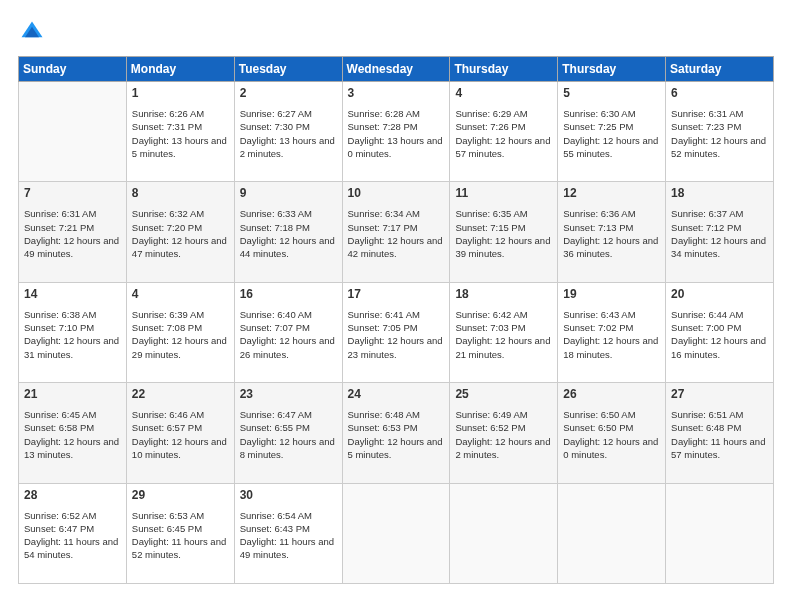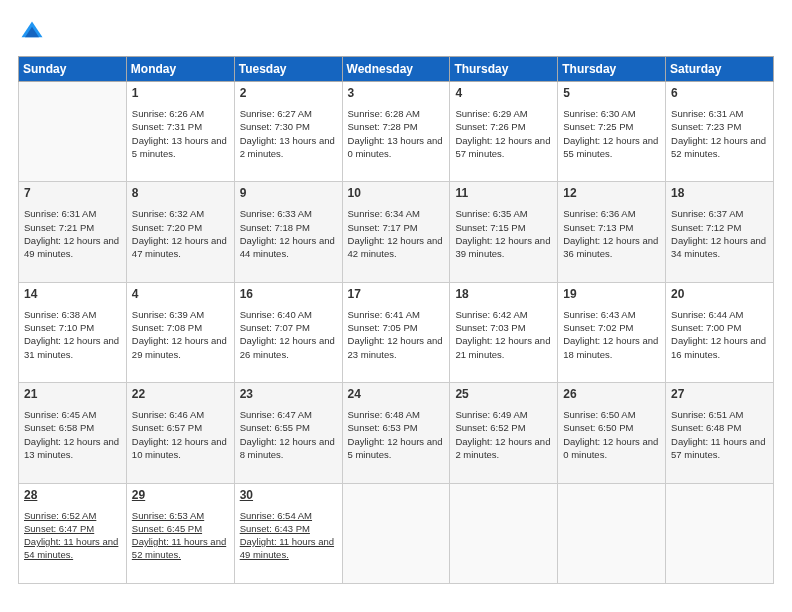--- a/index.html
+++ b/index.html
@@ -97,21 +97,20 @@
       margin-top: 7px;
     }
     .empty-cell {
       background: #f9f9f9;
     }
     .row-alt td {
       background: #f5f5f5;
     }
     .last-row td {
       height: 70px;
-      text-decoration: underline;
     }
   </style>
 </head>
 <body>
 
 <div class="page">
   <div class="header">
     <div class="logo">
       <svg class="logo-icon" viewBox="0 0 32 32" xmlns="http://www.w3.org/2000/svg">
         <polygon points="16,4 28,22 4,22" fill="#2196F3"></polygon>

